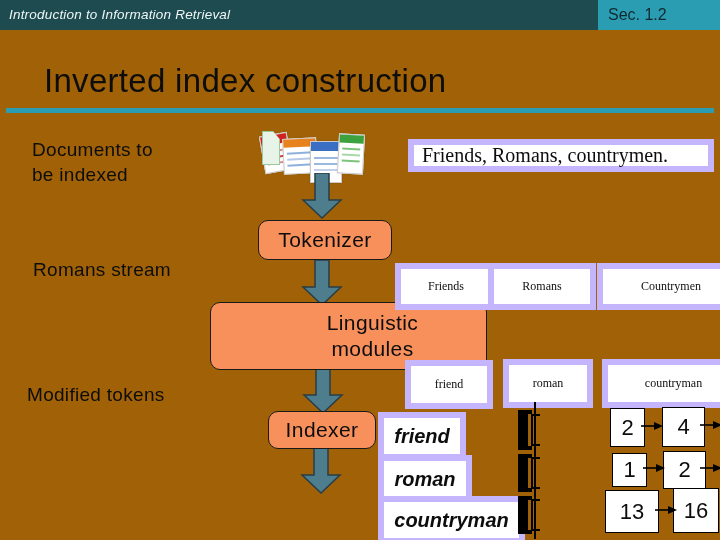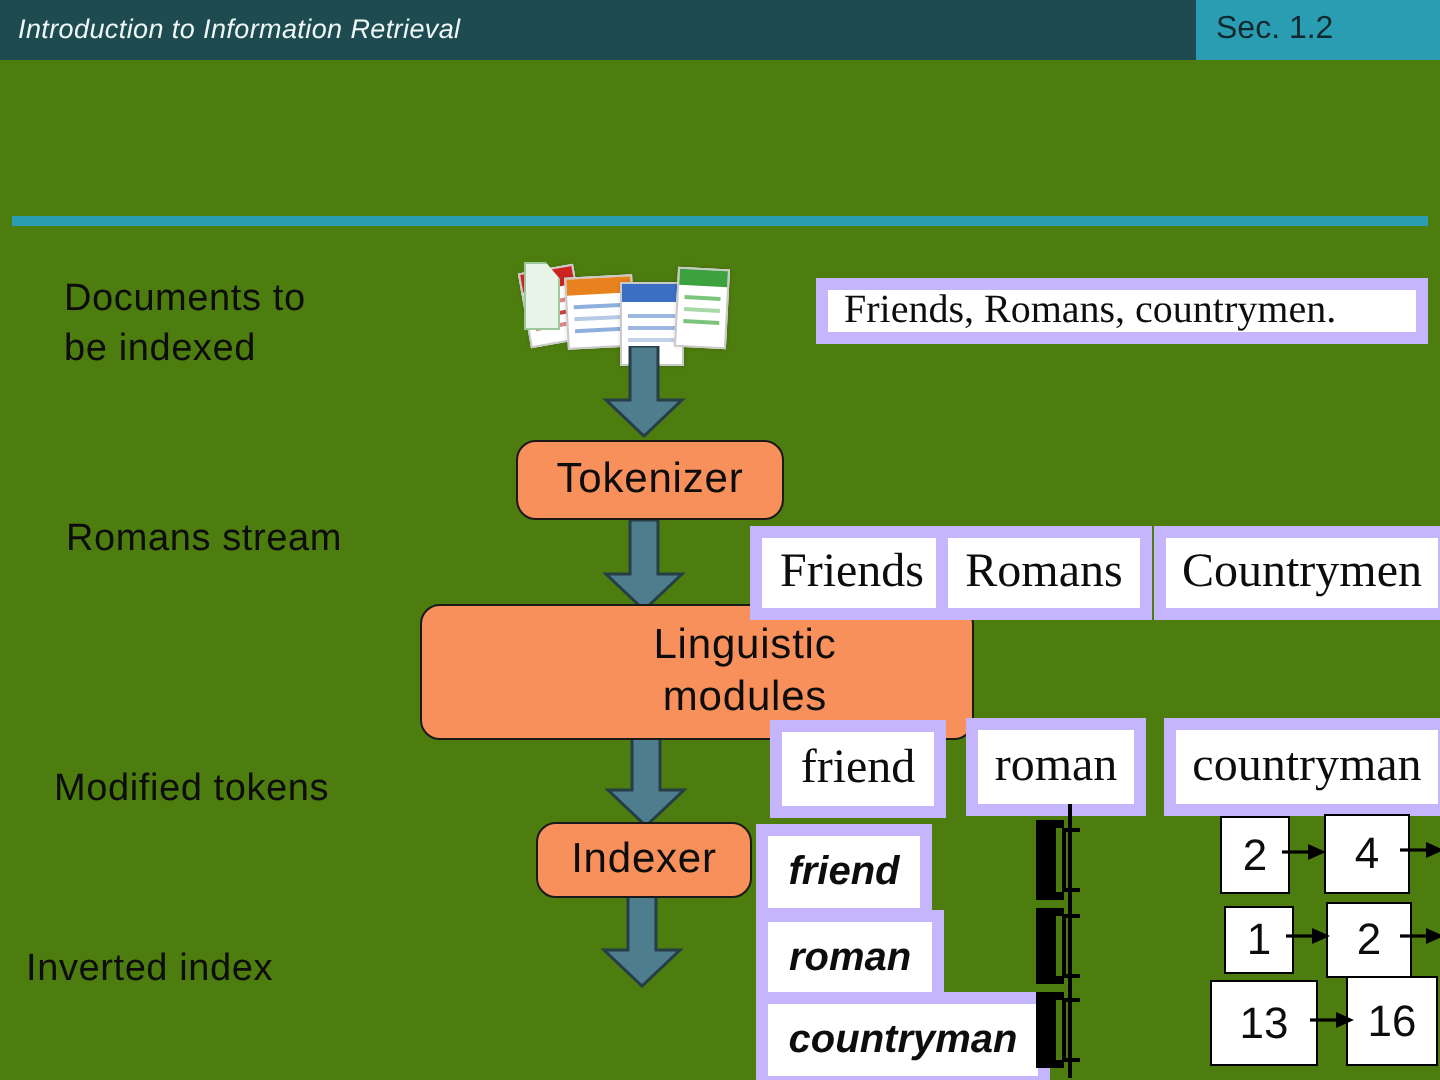--- a/index.html
+++ b/index.html
@@ -1,17 +1,17 @@
 <!DOCTYPE html>
 <html style="--header_dark: #1d4b50; --accent_teal: #2b9db3; --box_orange: #f8905c; --arrow_fill: #4e7d8e; --arrow_stroke: #263e47;"><head>
 <meta charset="utf-8">
 <style>
   html,body{margin:0;padding:0;background:#888;}
   .slide{
-    position:relative; width:720px; height:540px; background:#4d7c0f;
+    position:relative; width:720px; height:540px; background:#a16207;
     font-family:"Liberation Sans", sans-serif; overflow:hidden;
     color:#0d0d0d;
   }
   
   .header-bar{position:absolute;left:0;top:0;width:720px;height:30px;background:var(--header_dark,#1d4b50);}
   .header-title{position:absolute;left:9px;top:0;height:30px;line-height:30px;font-size:13.5px;font-style:italic;color:#eef6f6;letter-spacing:0.2px;}
   .section-badge{position:absolute;left:598px;top:0;width:122px;height:30px;background:var(--accent_teal,#2b9db3);padding-left:42px;}
   .section-badge span{position:absolute;left:10px;top:0;height:30px;line-height:30px;font-size:16px;color:#10292e;}
   
   .slide-title{position:absolute;left:44px;top:63px;font-size:33px;line-height:1.1;color:#0d0d0d;letter-spacing:0.3px;white-space:nowrap;}
@@ -57,21 +57,21 @@
   
   .pipe-box{position:absolute;background:var(--box_orange,#f8905c);border:1.5px solid #1a1a1a;border-radius:10px;
     display:flex;align-items:center;justify-content:center;font-size:21px;letter-spacing:0.4px;text-align:center;white-space:pre-line;line-height:1.25;}
   .box-tokenizer{left:258px;top:220px;width:132px;height:38px;}
   .box-linguistic{left:210px;top:302px;width:227px;height:66px;padding-left:48px;}
   .box-indexer{left:268px;top:411px;width:106px;height:36px;}
   
   .txt-box{position:absolute;background:#fff;border:6px solid #c4b5fd;display:flex;align-items:center;justify-content:center;}
   .serif{font-family:"Liberation Serif","DejaVu Serif",serif;}
   .src-box{left:408px;top:139px;width:306px;height:33px;font-size:20px;justify-content:flex-start;padding-left:8px;box-sizing:border-box;}
-  .tok{font-size:24px;}
+  .tok{font-size:12px;margin-left:20px;}
   .tok-0{left:375px;top:263px;width:90px;height:35px;}
   .tok-1{left:468px;top:263px;width:96px;height:35px;}
   .tok-2{left:577px;top:263px;width:136px;height:35px;}
   .mod-0{left:385px;top:360px;width:76px;height:37px;}
   .mod-1{left:483px;top:359px;width:78px;height:37px;}
   .mod-2{left:582px;top:359px;width:131px;height:37px;}
   .dict{font-size:20px;font-weight:bold;font-style:italic;font-family:"Liberation Sans",sans-serif;}
   .dict-0{left:378px;top:412px;width:76px;height:36px;}
   .dict-1{left:378px;top:455px;width:82px;height:37px;}
   .dict-2{left:378px;top:496px;width:135px;height:36px;}
@@ -102,27 +102,27 @@
 <body>
 
 <div class="slide">
 
   <div class="header-bar"></div>
   <div class="header-title">Introduction to Information Retrieval</div>
   <div class="section-badge">
     <span>Sec. 1.2</span>
   </div>
 
+  <div class="slide-title">Inverted index construction</div>
   <div class="title-rule"></div>
 
   <div class="stage-label lbl-docs">Documents to
 be indexed</div>
   <div class="stage-label lbl-tokens">Romans stream</div>
   <div class="stage-label lbl-modified">Modified tokens</div>
-  <div class="stage-label lbl-index">Inverted index</div>
 
   <div class="doc-icons">
     <div class="doc-card card-pdf">
       <div class="hdr"></div>
         <div class="ln l1"></div>
         <div class="ln l2"></div>
         <div class="ln l3"></div>
     </div>
     <div class="doc-card card-web">
       <div class="hdr"></div>

